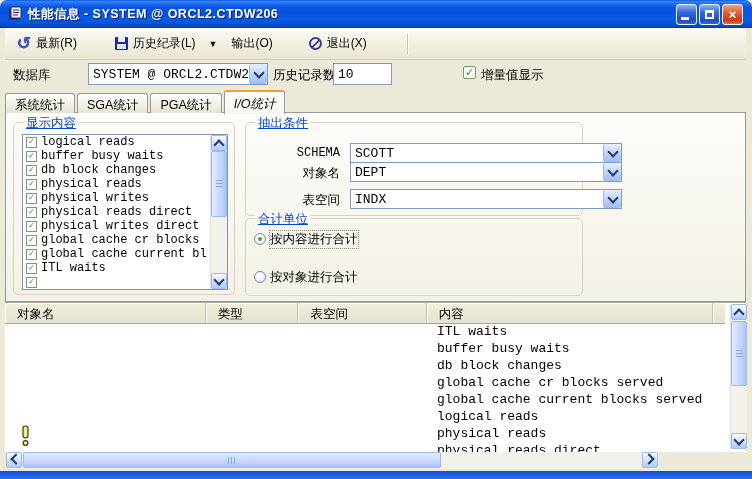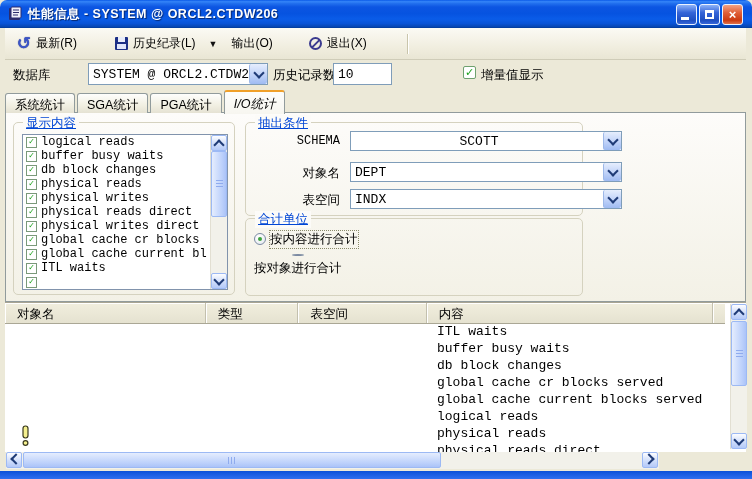--- a/index.html
+++ b/index.html
@@ -244,21 +244,21 @@
           <div class="sb-thumb" style="top:16px;height:66px;"></div>
           <div class="sb-btn" style="bottom:0;">
               <i class="chv"></i>
             </div>
         </div>
       </div>
     </div>
 
     <div class="fieldset" style="left:239px;top:9px;width:336px;height:92px;">
       <span class="legend">抽出条件</span>
-      <div class="f-row" style="top:8px;text-align:center;">
+      <div class="f-row" style="top:20px;">
         <span class="f-lbl mono">SCHEMA</span>
         <div class="combo f-combo">
           <span class="combo-val mono">SCOTT</span>
           <span class="combo-btn">
               <i class="chv"></i>
             </span>
         </div>
       </div>
       <div class="f-row" style="top:39px;">
         <span class="f-lbl">对象名</span>
@@ -279,21 +279,21 @@
         </div>
       </div>
     </div>
 
     <div class="fieldset" style="left:239px;top:105px;width:336px;height:76px;">
       <span class="legend">合计单位</span>
       <div class="r-row" style="top:12px;">
         <span class="radio sel"></span>
         <span class="r-lbl focus">按内容进行合计</span>
       </div>
-      <div class="r-row" style="top:38px;flex-direction:column;">
+      <div class="r-row" style="top:50px;">
         <span class="radio"></span>
         <span class="r-lbl">按对象进行合计</span>
       </div>
     </div>
   </div>
 
   <div class="grid">
     <div class="grid-header">
       <div class="gh-cell" style="width:202px;">对象名</div>
       <div class="gh-cell" style="width:93px;">类型</div>

